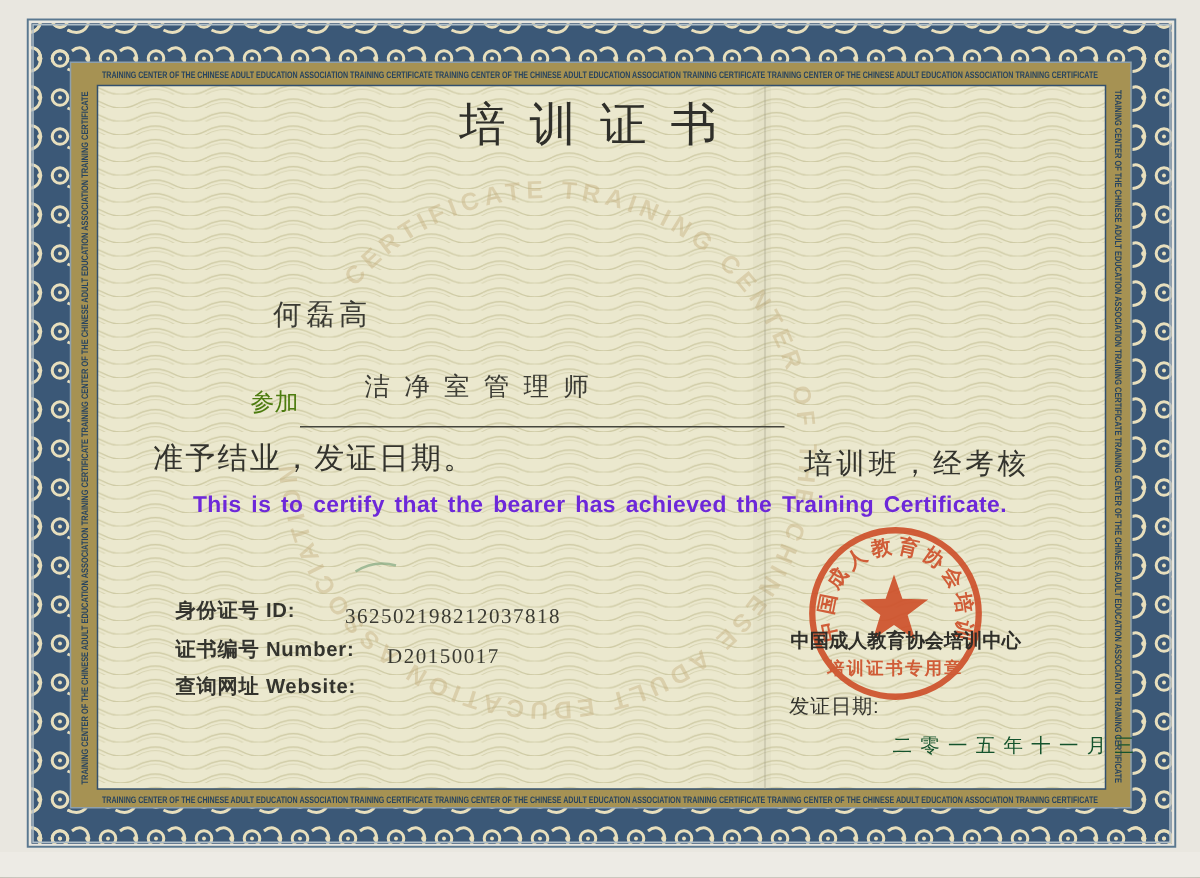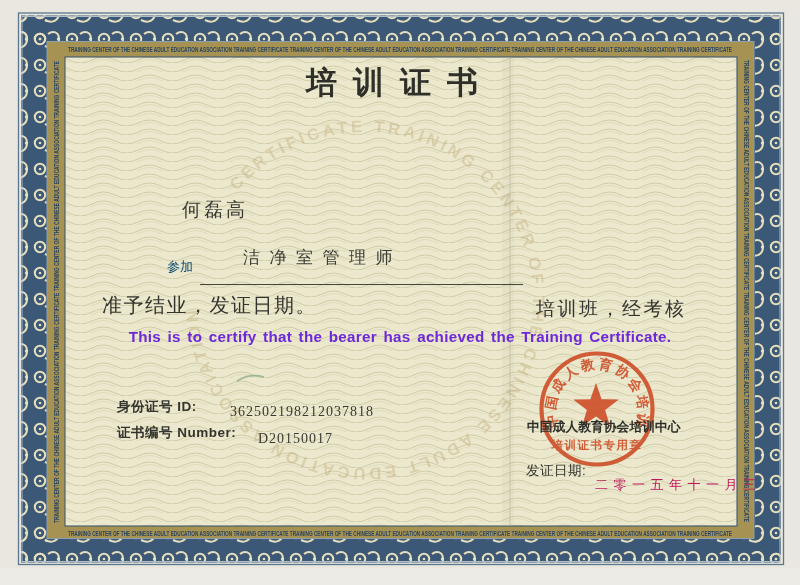--- a/index.html
+++ b/index.html
@@ -5,34 +5,34 @@
   html,body{margin:0;padding:0;background:#b9b7b1;}
   .stage{
     position:relative;width:800px;height:585px;overflow:hidden;
     background:#e9e7e0;
     box-shadow:inset 0 0 22px rgba(70,68,60,.45);
     font-family:"Liberation Sans", sans-serif;
   }
   .bg-svg{position:absolute;left:0;top:0;width:800px;height:585px;}
   .ov{position:absolute;color:#33332d;white-space:nowrap;}
   .center{left:0;width:800px;text-align:center;}
-  .title-cn{top:62px;font-size:31px;font-weight:bold;letter-spacing:16px;margin-right:-16px;color:#2f2f2a;}
+  .title-cn{top:62px;font-size:31px;font-weight:normal;letter-spacing:16px;margin-right:-16px;color:#2f2f2a;}
   .title-en{top:103px;font-size:15.5px;font-weight:bold;letter-spacing:2.2px;color:#33332c;}
   .holder{left:182px;top:197px;font-size:19px;letter-spacing:3px;color:#3a3a33;}
-  .attend{left:167px;top:258px;font-size:13px;color:#0c4a6e;}
+  .attend{left:167px;top:258px;font-size:16px;color:#4d7c0f;}
   .course{left:243px;top:246px;font-size:17px;letter-spacing:9.5px;color:#3c3c35;}
   .course-line{position:absolute;left:200px;top:284px;width:323px;border-bottom:1.6px solid #45453c;}
   .after-blank{left:536px;top:257px;font-size:19px;letter-spacing:2.5px;margin-top:39px;}
   .line2{left:102px;top:292px;font-size:20px;letter-spacing:1.5px;}
   .english{top:328px;font-size:15.2px;font-weight:bold;color:#6d28d9;letter-spacing:.3px;word-spacing:2px;}
   .flabel{left:117px;font-size:13.5px;font-weight:bold;color:#34342e;letter-spacing:.5px;}
   .fvalue{font-family:"Liberation Serif", serif;font-size:14px;color:#3a3a32;letter-spacing:1px;}
   .issuer{left:527px;top:419px;font-size:12.8px;font-weight:bold;color:#2e2e29;}
   .date-label{left:526px;top:462px;font-size:13.5px;font-weight:normal;}
-  .date-value{left:595px;top:476px;font-size:13px;letter-spacing:5.5px;color:#be185d;}
+  .date-value{left:595px;top:488px;font-size:13px;letter-spacing:5.5px;color:#14532d;}
 </style>
 </head>
 <body>
 
 <div class="stage">
 
   <svg class="bg-svg" viewBox="0 0 800 585">
     <defs>
       <pattern id="waves" width="46" height="9" patternUnits="userSpaceOnUse">
         <path d="M0,6 Q11.5,0 23,6 T46,6" fill="none" stroke="#cfcba5" stroke-width="1"></path>
@@ -104,19 +104,20 @@
   <div class="ov course">洁净室管理师</div>
   <div class="course-line"></div>
   <div class="ov after-blank">培训班，经考核</div>
   <div class="ov line2">准予结业，发证日期。</div>
   <div class="ov center english">This is to certify that the bearer has achieved the Training Certificate.</div>
 
   <div class="ov flabel" style="top:398px">身份证号 ID:</div>
   <div class="ov fvalue" style="left:230px;top:404px">362502198212037818</div>
   <div class="ov flabel" style="top:424px">证书编号 Number:</div>
   <div class="ov fvalue" style="left:258px;top:431px">D20150017</div>
+  <div class="ov flabel" style="top:449px">查询网址 Website:</div>
   <div class="ov fvalue" style="left:258px;top:455px"></div>
 
   <div class="ov issuer">中国成人教育协会培训中心</div>
   <div class="ov date-label flabel" style="left:526px;top:462px">发证日期:</div>
   <div class="ov date-value">二零一五年十一月三</div>
 
 </div>
 
 </body></html>

